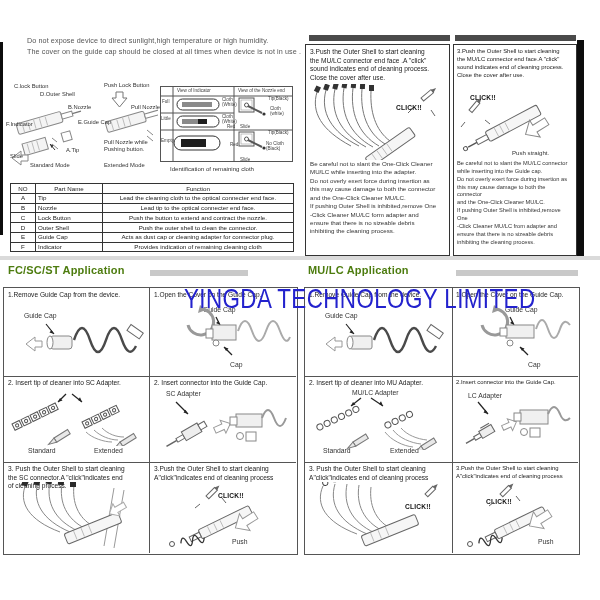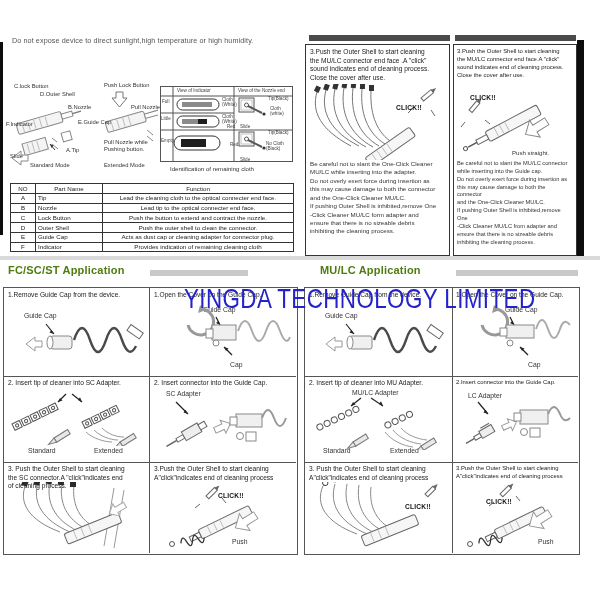--- a/index.html
+++ b/index.html
@@ -1,19 +1,19 @@
 <!DOCTYPE html>
 <html><head>
 <meta charset="utf-8">
 <style>
   html,body{margin:0;padding:0;background:#fff;}
   .page{position:relative;width:600px;height:600px;background:#ffffff;overflow:hidden;
         font-family:"Liberation Sans",sans-serif;color:#222;}
   .abs{position:absolute;}
-  .note{font-size:7.2px;color:#555;letter-spacing:.1px;white-space:nowrap;}
+  .note{font-size:7.2px;color:#555;letter-spacing:.1px;white-space:nowrap;margin-left:15px;}
   .h1{font-size:11.5px;font-weight:bold;color:#1a1a1a;letter-spacing:.4px;white-space:nowrap;}
   .h2{font-size:11px;font-weight:bold;color:#4d7c0f;letter-spacing:.2px;white-space:nowrap;}
   .lbl{font-size:5.8px;color:#333;white-space:pre-line;line-height:1.15;}
   .lbl7{font-size:6.8px;color:#333;white-space:nowrap;}
   .tiny{font-size:4.6px;color:#444;white-space:pre-line;line-height:1.1;}
   .step{font-size:6.6px;color:#222;line-height:1.32;white-space:pre-line;}
   .stepsm{font-size:5.9px;color:#222;line-height:1.34;white-space:pre-line;}
   .caut{font-size:6.2px;color:#333;line-height:1.36;white-space:pre-line;}
   .cautsm{font-size:5.7px;color:#333;line-height:1.38;white-space:pre-line;}
   .click{font-size:6.6px;font-weight:bold;color:#111;letter-spacing:.2px;white-space:nowrap;}
@@ -40,20 +40,21 @@
 <body>
 
 <div class="page">
 
   <div class="abs blackbar" style="left:0;top:42px;width:3px;height:193px;"></div>
   <div class="abs blackbar" style="left:577px;top:40px;width:7px;height:216px;"></div>
   <div class="abs darkbar" style="left:309px;top:35px;width:141px;height:6px;"></div>
   <div class="abs darkbar" style="left:455px;top:35px;width:121px;height:6px;"></div>
 
   <div class="abs note" style="left:12px;top:36px;">Do not expose device to direct sunlight,high temperature or high humidity.</div>
+  <div class="abs note" style="left:12px;top:47px;">The cover on the guide cap should be closed at all times when device is not in use .</div>
 
 
   <svg class="abs" style="left:8px;top:80px;" width="150" height="100" viewBox="0 0 150 100">
     <g transform="translate(8,44) rotate(-16)">
       <rect x="0" y="0" width="46" height="11" rx="2" fill="#f4f4f4" stroke="#888"></rect>
       <line x1="6" y1="1" x2="6" y2="10" stroke="#aaa" stroke-width="0.7"></line>
       <line x1="12" y1="1" x2="12" y2="10" stroke="#aaa" stroke-width="0.7"></line>
       <line x1="18" y1="1" x2="18" y2="10" stroke="#aaa" stroke-width="0.7"></line>
       <line x1="24" y1="1" x2="24" y2="10" stroke="#aaa" stroke-width="0.7"></line>
       <line x1="30" y1="1" x2="30" y2="10" stroke="#aaa" stroke-width="0.7"></line>
@@ -270,21 +271,21 @@
 and the One-Click Cleaner MU/LC.
 If pushing Outer Shell is inhibited,remove One
 -Click Cleaner  MU/LC from adapter and
 ensure that  there is no sizeable debris
 inhibiting the cleaning process.</div>
 
   <div class="abs" style="left:0;top:256px;width:600px;height:4px;background:#dadada;"></div>
 
   <div class="abs h2" style="left:8px;top:264px;">FC/SC/ST Application</div>
   <div class="abs graybar" style="left:150px;top:270px;width:98px;height:6px;"></div>
-  <div class="abs h2" style="left:308px;top:264px;margin-left:12px;">MU/LC Application</div>
+  <div class="abs h2" style="left:308px;top:264px;">MU/LC Application</div>
   <div class="abs graybar" style="left:456px;top:270px;width:122px;height:6px;"></div>
 
   <div class="abs wm" style="left:184px;top:283px;">YINGDA TECHNOLOGY LIMITED</div>
 
   <div class="abs apptable" style="left:3px;top:287px;width:293px;height:266px;"></div>
   <div class="abs vline" style="left:149px;top:287px;height:266px;"></div>
   <div class="abs hline" style="left:3px;top:376px;width:293px;"></div>
   <div class="abs hline" style="left:3px;top:462px;width:293px;"></div>
 
   <div class="abs apptable" style="left:304px;top:287px;width:274px;height:266px;"></div>

